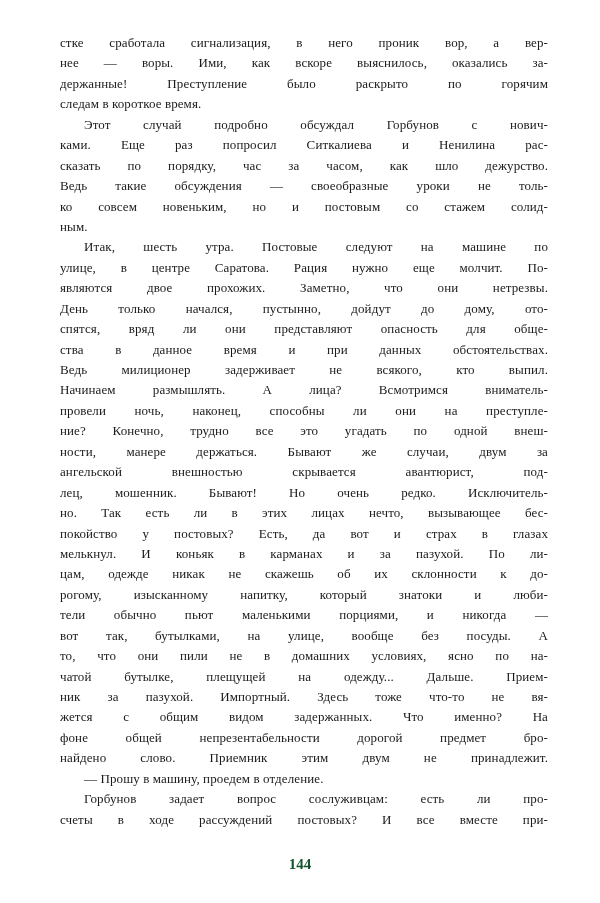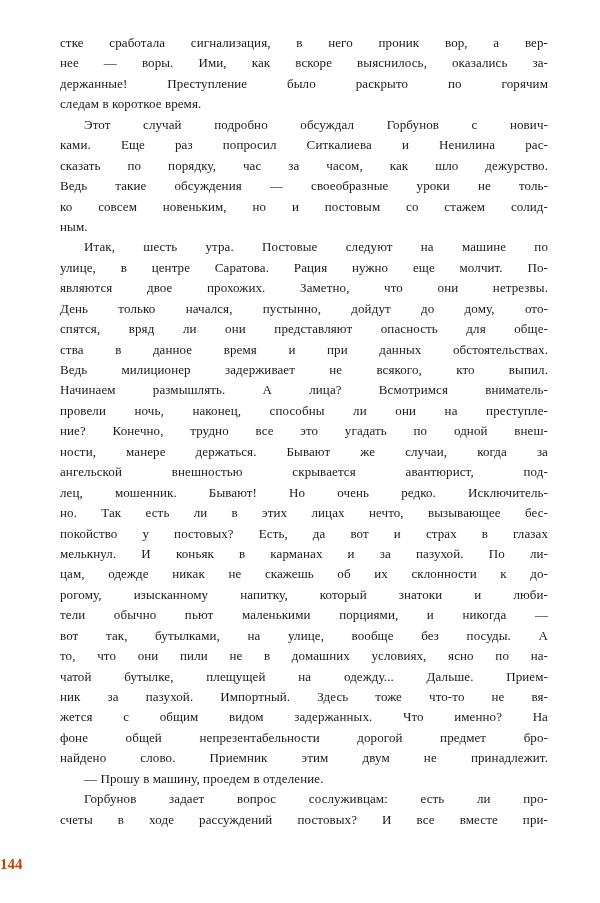--- a/index.html
+++ b/index.html
@@ -36,23 +36,24 @@
     }
     .line.indent {
       padding-left: 24px;
       font-family: Liberation Serif, serif;
     }
     .page-number {
       position: absolute;
       left: 0;
       width: 600px;
       top: 856px;
+      text-align: center;
       font-weight: bold;
       font-size: 15px;
-      color: #c2410c;
+      color: #14532d;
     }
   </style>
 </head>
 <body>
 
 <div class="page">
 
   <div>
     <span class="line">стке сработала сигнализация, в него проник вор, а вер-</span>
     <span class="line">нее — воры. Ими, как вскоре выяснилось, оказались за-</span>
@@ -73,21 +74,21 @@
     <span class="line indent">Итак, шесть утра. Постовые следуют на машине по</span>
     <span class="line">улице, в центре Саратова. Рация нужно еще молчит. По-</span>
     <span class="line">являются двое прохожих. Заметно, что  они нетрезвы.</span>
     <span class="line">День только начался, пустынно, дойдут до дому, ото-</span>
     <span class="line">спятся, вряд ли они представляют опасность для обще-</span>
     <span class="line">ства в данное время и при данных обстоятельствах.</span>
     <span class="line">Ведь милиционер задерживает не всякого, кто выпил.</span>
     <span class="line">Начинаем размышлять. А лица? Всмотримся вниматель-</span>
     <span class="line">провели ночь, наконец, способны ли они на преступле-</span>
     <span class="line">ние? Конечно, трудно все это угадать по одной внеш-</span>
-    <span class="line">ности, манере держаться. Бывают  же случаи, когда за</span>
+    <span class="line">ности, манере держаться. Бывают  же случаи, двум за</span>
     <span class="line">ангельской внешностью скрывается  авантюрист, под-</span>
     <span class="line">лец, мошенник. Бывают! Но очень редко. Исключитель-</span>
     <span class="line">но. Так есть ли в этих лицах нечто, вызывающее бес-</span>
     <span class="line">покойство у постовых? Есть, да вот и страх в глазах</span>
     <span class="line">мелькнул. И коньяк в карманах и за пазухой. По ли-</span>
     <span class="line">цам, одежде никак не скажешь об их склонности к до-</span>
     <span class="line">рогому, изысканному напитку, который знатоки и люби-</span>
     <span class="line">тели обычно пьют маленькими порциями, и никогда —</span>
     <span class="line">вот так, бутылками, на улице, вообще без посуды.  А</span>
     <span class="line">то, что они пили не в домашних условиях, ясно по на-</span>

